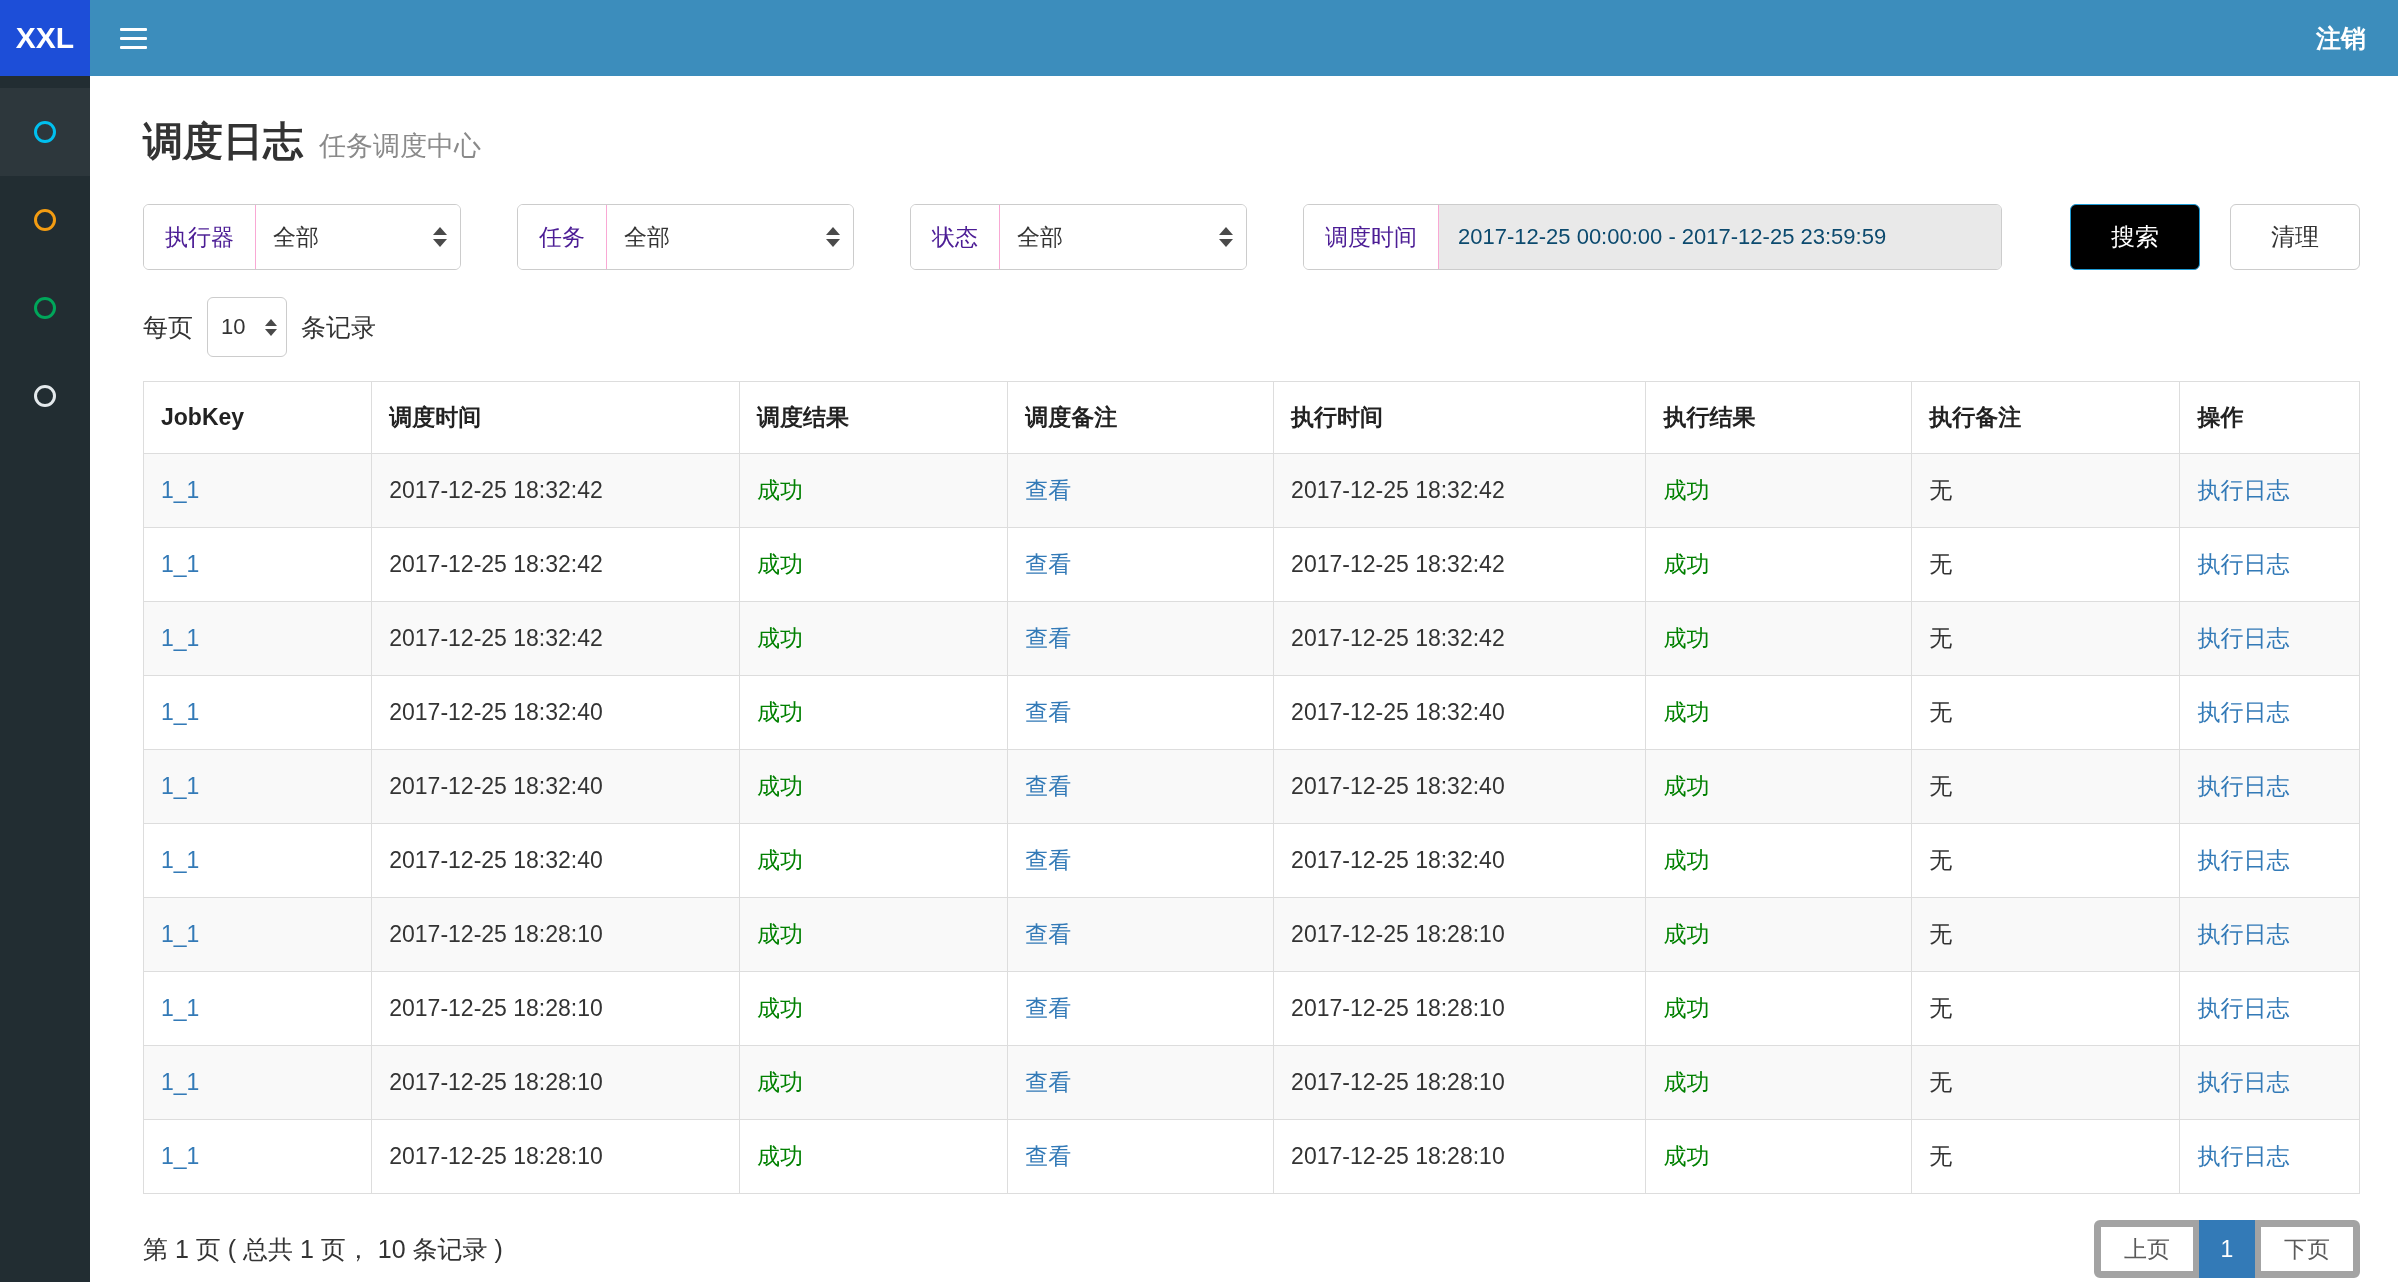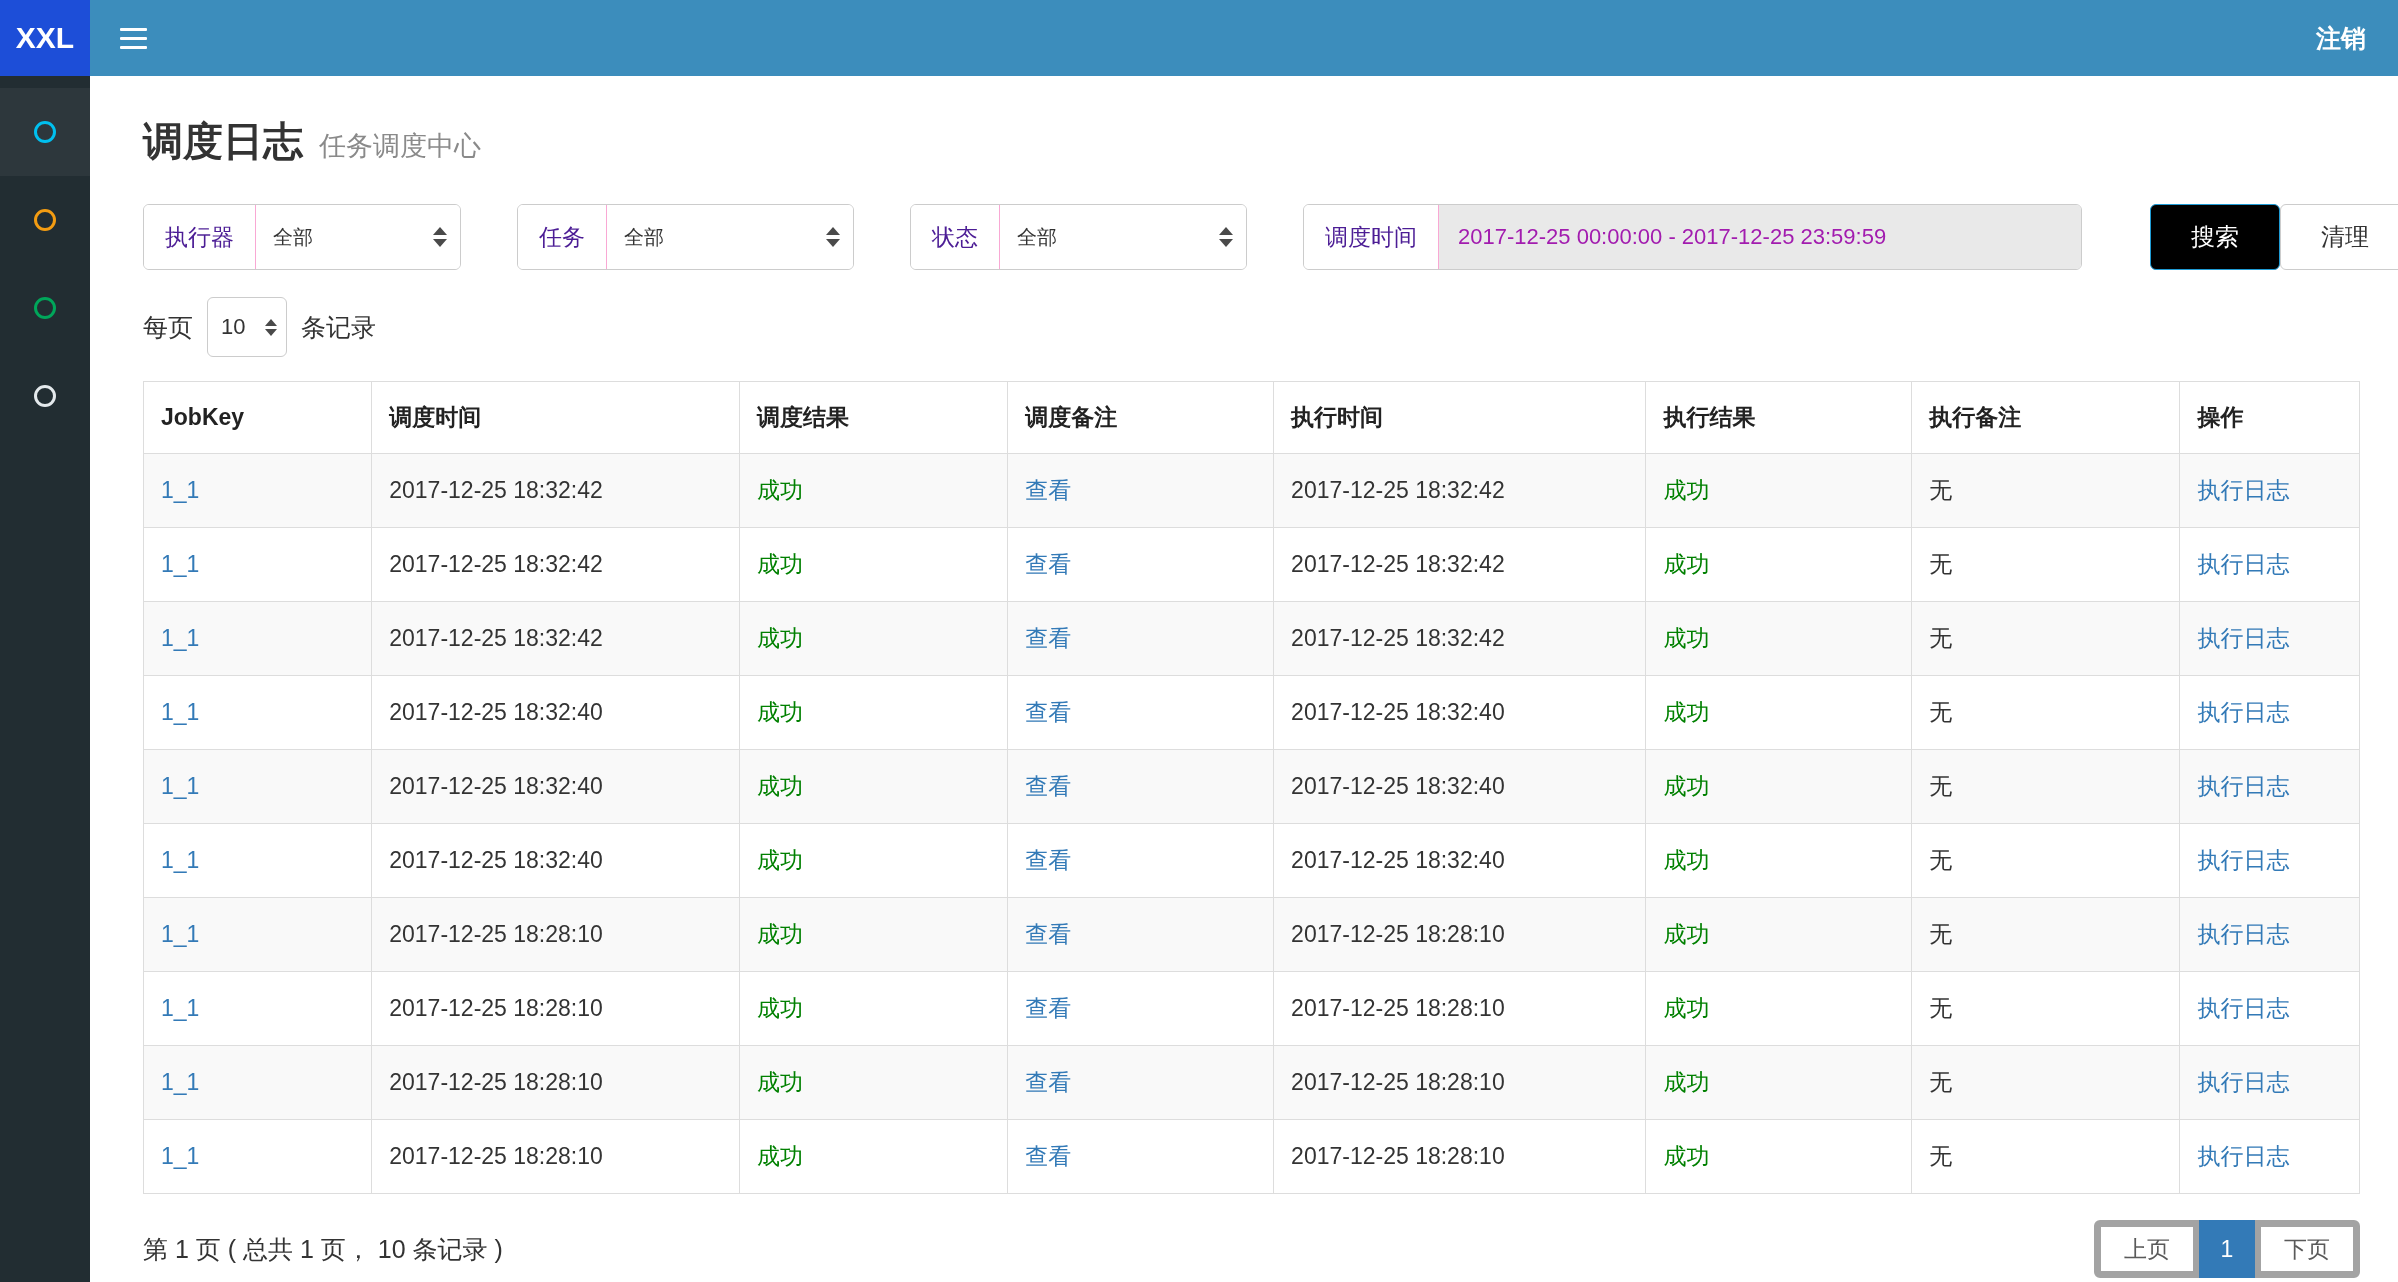--- a/index.html
+++ b/index.html
@@ -90,44 +90,44 @@
     display: flex; align-items: center;
     padding: 0 21px;
     border-right: 1px solid #f9a8d4;
     font-size: 23px; color: #4c1d95;
     background: #fff;
     white-space: nowrap;
   }
   .select {
     display: flex; align-items: center; justify-content: space-between;
     padding: 0 13px 0 17px;
-    font-size: 20px; color: #333;
+    font-size: 23px; color: #333;
     cursor: pointer;
     background: #fff;
   }
   .sel-exec { width: 204px; }
   .sel-job { width: 246px; }
   .sel-status { width: 246px; }
   .stepper { display: flex; flex-direction: column; align-items: center; margin-left: 12px; }
   .stepper .up {
     width: 0; height: 0;
     border-left: 7px solid transparent; border-right: 7px solid transparent;
     border-bottom: 8px solid #4a4a4a;
     margin-bottom: 4px;
   }
   .stepper .down {
     width: 0; height: 0;
     border-left: 7px solid transparent; border-right: 7px solid transparent;
     border-top: 8px solid #4a4a4a;
   }
   .time-input {
-    width: 642px;
+    width: 562px;
     border: none; outline: none;
     background: #e9e9e9;
-    font-size: 22px; color: #a21caf;
+    font-size: 22px; color: #0c4a6e;
     padding: 0 19px;
     font-family: inherit;
     cursor: pointer;
   }
   .btn {
     height: 66px;
     border-radius: 6px;
     font-size: 24px;
     font-family: inherit;
     cursor: pointer;

